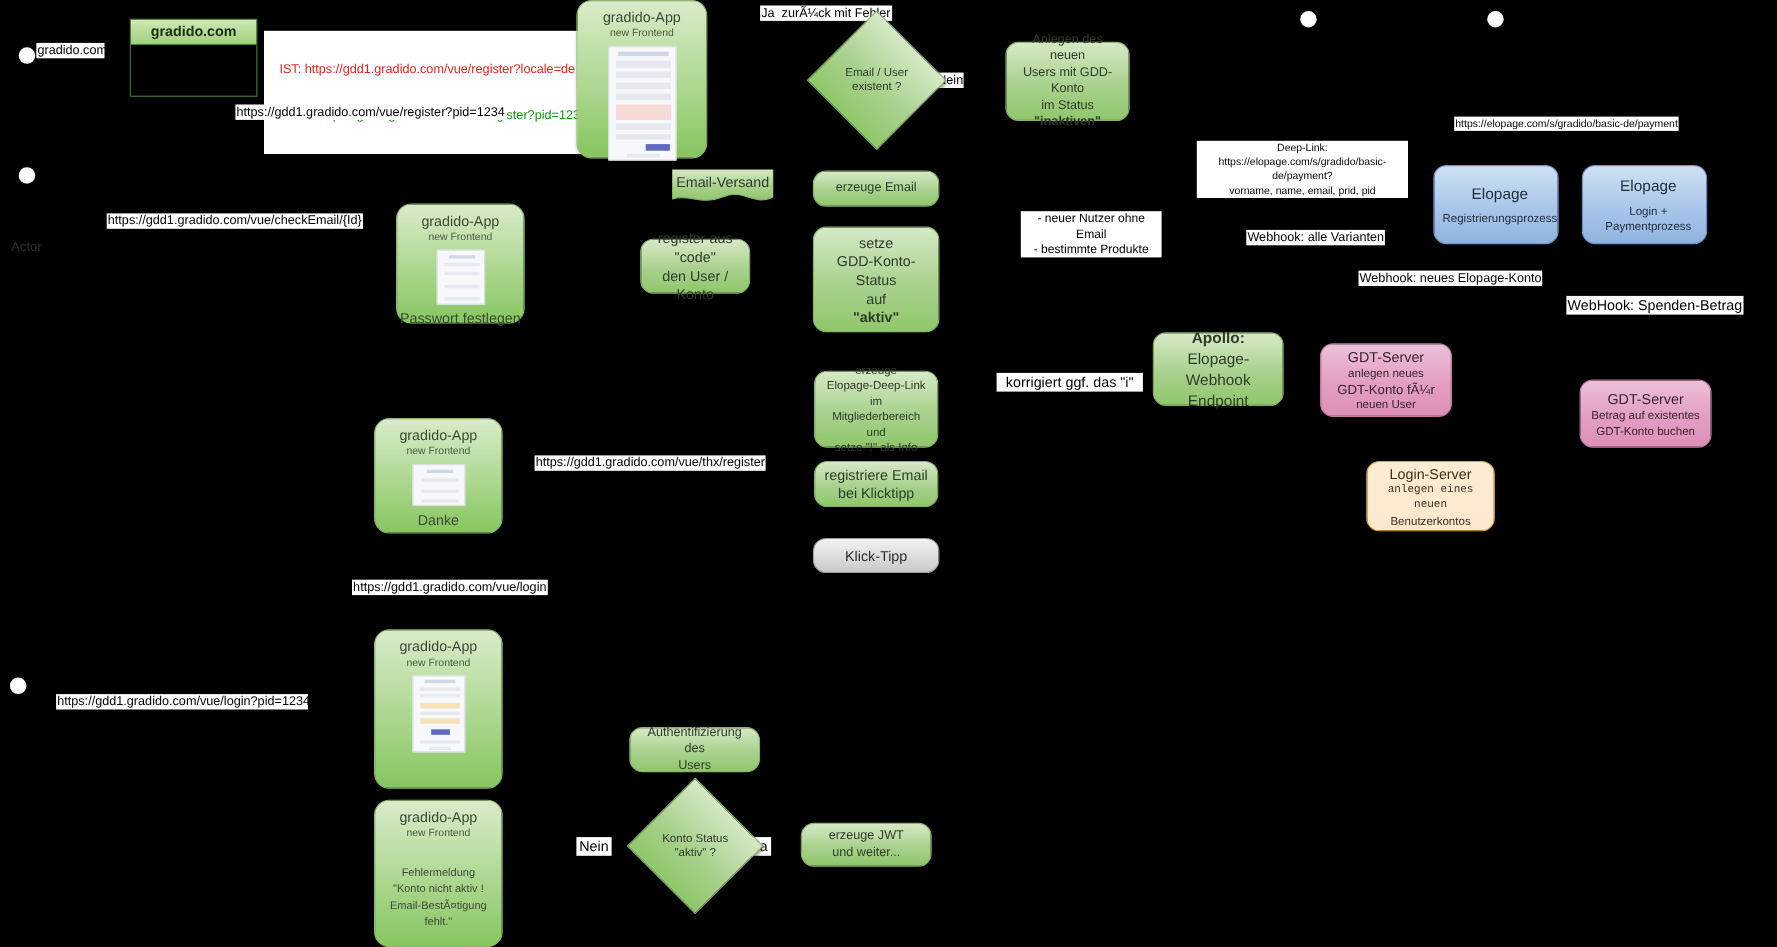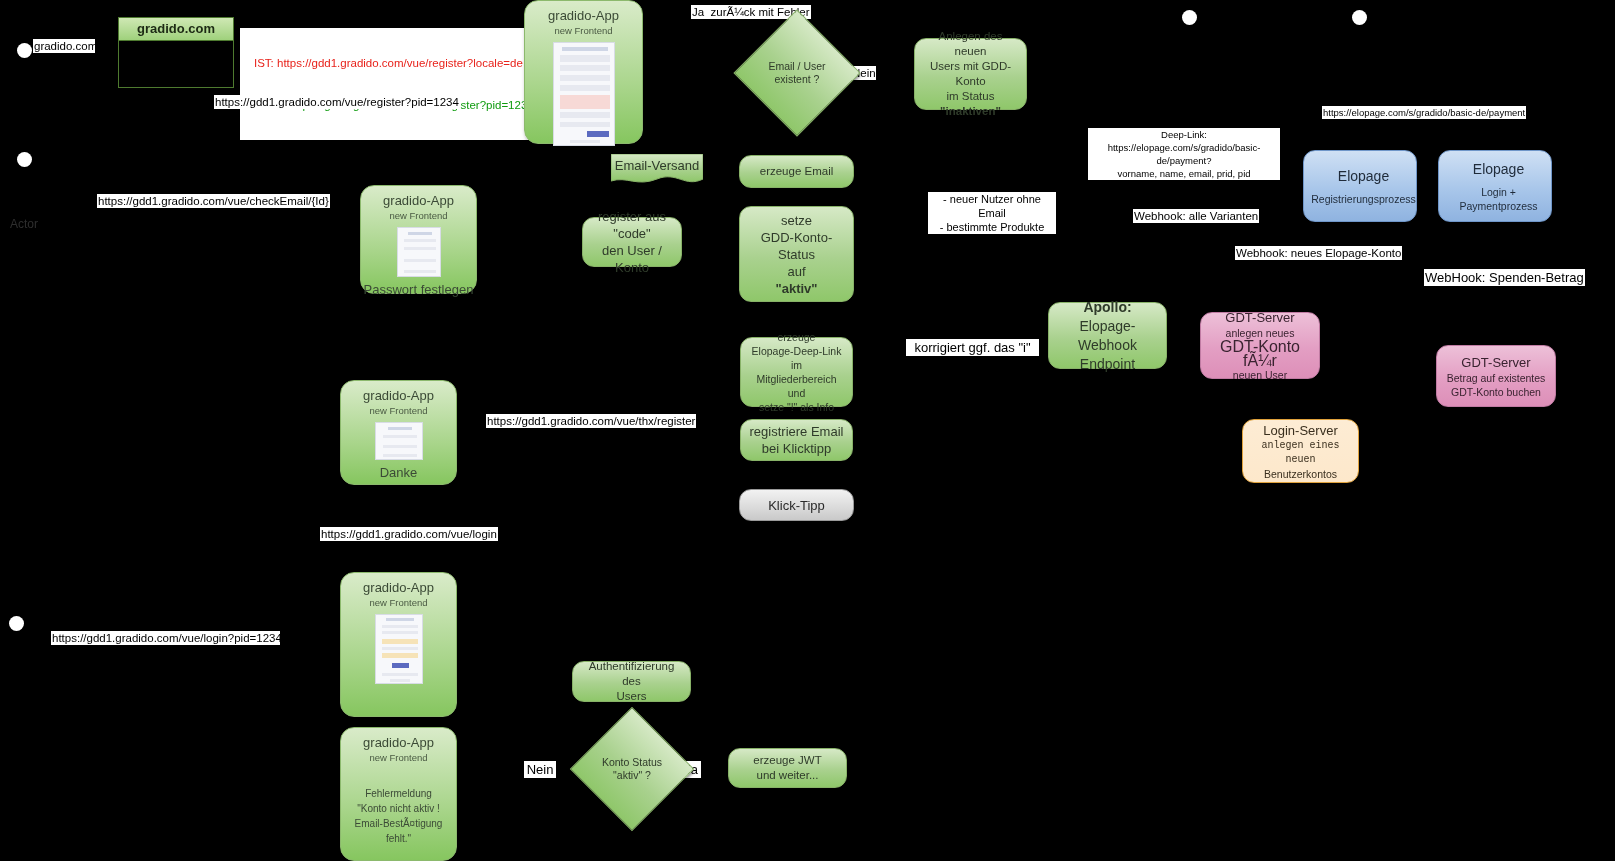--- a/index.html
+++ b/index.html
@@ -396,21 +396,21 @@
 
   <div class="proc blue big" style="left:1438px; top:150px; width:114px; height:72px;">
     <div style="font-size:14px; line-height:19px;">Elopage</div>
     <div style="height:6px;"></div>
     <div style="font-size:10.5px; line-height:14px;">Login + Paymentprozess</div>
   </div>
 
   <div class="proc pink" style="left:1200px; top:312px; width:120px; height:67px;">
     <div style="font-size:13px; line-height:17px;">GDT-Server</div>
     <div style="font-size:10.5px; line-height:14px;">anlegen neues</div>
-    <div style="font-size:16px; line-height:14px;">GDT-Konto fÃ¼r</div>
+    <div style="font-size:12px; line-height:14px;">GDT-Konto fÃ¼r</div>
     <div style="font-size:10.5px; line-height:14px;">neuen User</div>
   </div>
 
   <div class="proc pink" style="left:1436px; top:345px; width:120px; height:62px;">
     <div style="font-size:13px; line-height:17px;">GDT-Server</div>
     <div style="font-size:10.5px; line-height:14px;">Betrag auf existentes</div>
     <div style="font-size:10.5px; line-height:14px;">GDT-Konto buchen</div>
   </div>
 
   <div class="proc orange" style="left:1242px; top:419px; width:117px; height:64px;">

